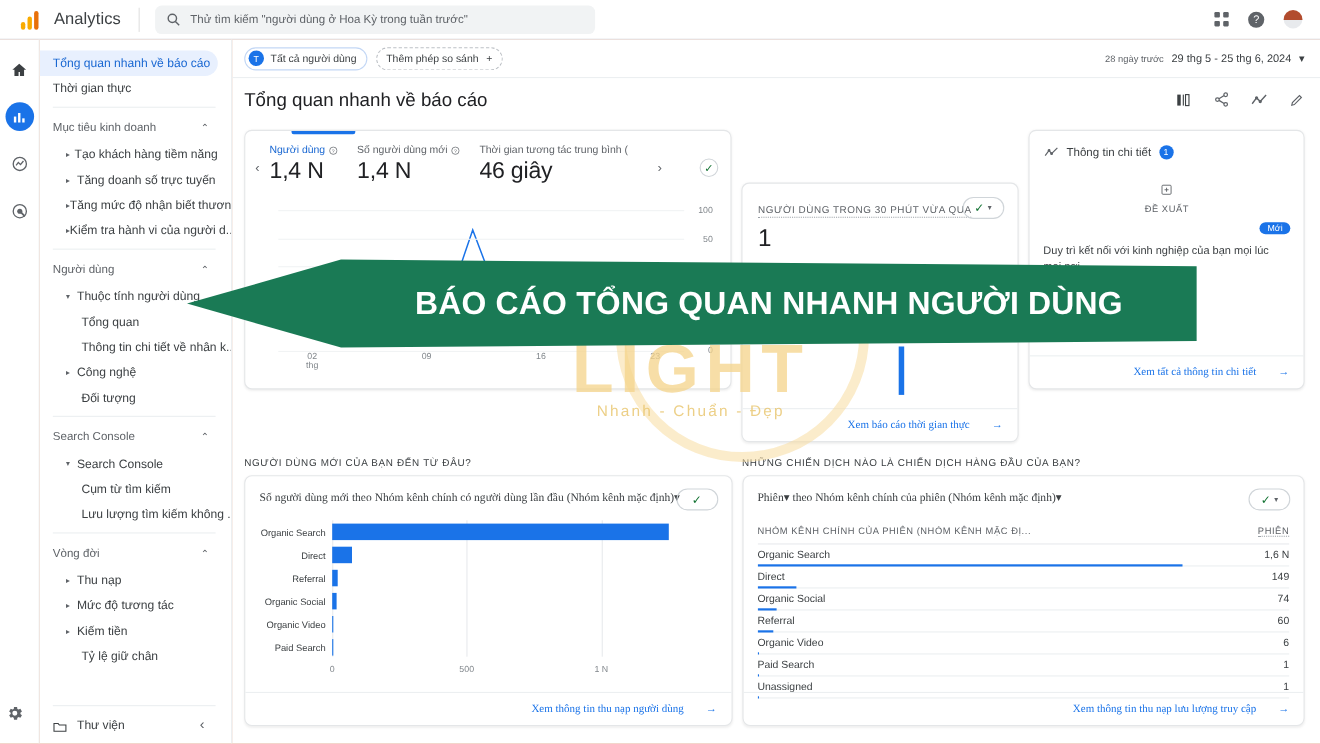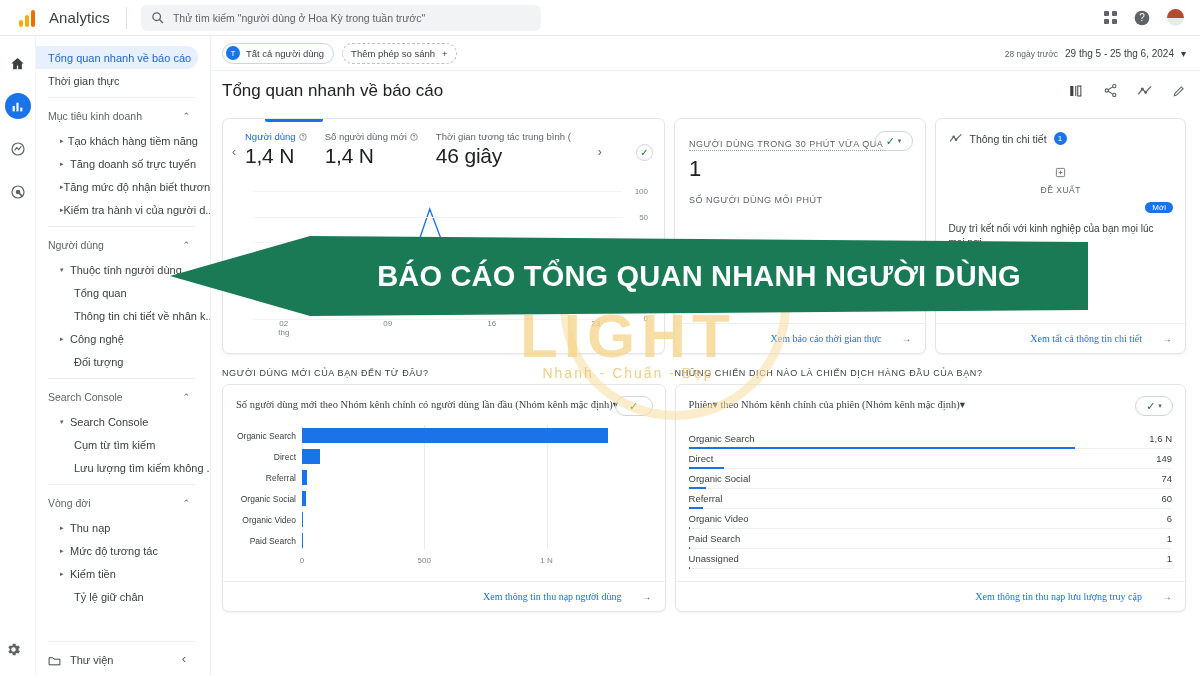--- a/index.html
+++ b/index.html
@@ -108,21 +108,21 @@
   .check-wrap { position:absolute; right:11px; top:25px; }
 
   .linechart { position:absolute; left:30px; right:42px; top:72px; height:128px; }
   .yax { position:absolute; right:-40px; top:0; height:128px; width:36px; }
   .yax div { position:absolute; font-size:8px; color:#80868b; right:14px; }
   .gl { position:absolute; left:0; right:0; height:1px; background:#f1f3f4; }
   .xax { position:absolute; left:30px; right:26px; bottom:14px; height:20px; }
   .xax span { position:absolute; font-size:8px; color:#80868b; text-align:center;
               transform:translateX(-50%); line-height:9px; }
 
-  .card-rt { width:256px; height:236px; }
+  .card-rt { width:256px; height:236px;margin-top:48px; }
   .rt-lab { font-size:9px; color:#5f6368; letter-spacing:.5px; border-bottom:1px dotted #9aa0a6;
             display:inline-block; padding-bottom:1px; }
   .rt-val { font-size:22px; color:#202124; margin-top:5px; }
   .rt-sub { font-size:9px; color:#5f6368; letter-spacing:.5px; margin-top:13px; }
   .rt-badge { position:absolute; right:12px; top:12px; width:38px; height:20px;
               border:1px solid #d0d5d9; border-radius:11px; display:flex; align-items:center;
               justify-content:center; gap:3px; }
   .rt-bars { position:absolute; left:16px; right:16px; bottom:42px; height:70px; }
   .rt-bars i { position:absolute; bottom:0; width:5px; background:#1a73e8; display:block; }
 
@@ -575,20 +575,24 @@
         <div class="card card-b">
           <div class="cd-title">
             <span>Phiên</span><span>▾</span>
             <span>theo Nhóm kênh chính của phiên (Nhóm kênh mặc định)</span><span>▾</span>
           </div>
           <div class="cd-check">
             <span style="color:#137333;font-size:11px">✓</span>
             <span style="color:#5f6368;font-size:7px">▾</span>
           </div>
           <div class="tbl">
+            <div class="tbl-hd">
+              <span>NHÓM KÊNH CHÍNH CỦA PHIÊN (NHÓM KÊNH MẶC ĐỊ...</span>
+              <span class="c2">PHIÊN</span>
+            </div>
             <div class="tbl-row">
                 <span>Organic Search</span>
                 <span class="v">1,6 N</span>
                 <span class="bar" style="width:80%"></span>
               </div>
             <div class="tbl-row">
                 <span>Direct</span>
                 <span class="v">149</span>
                 <span class="bar" style="width:7.4%"></span>
               </div>

